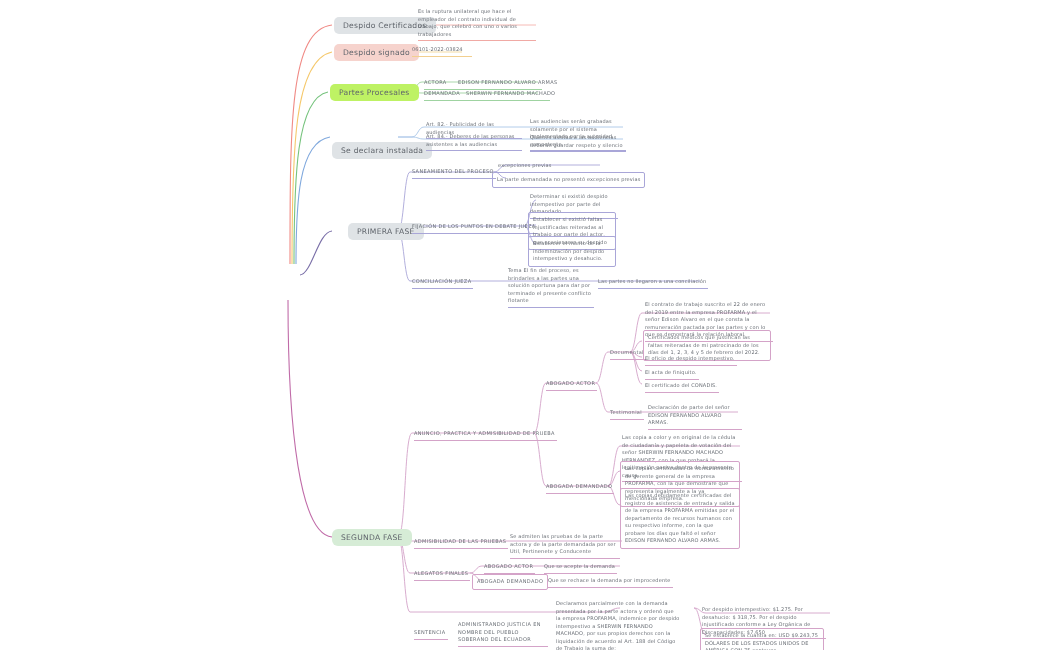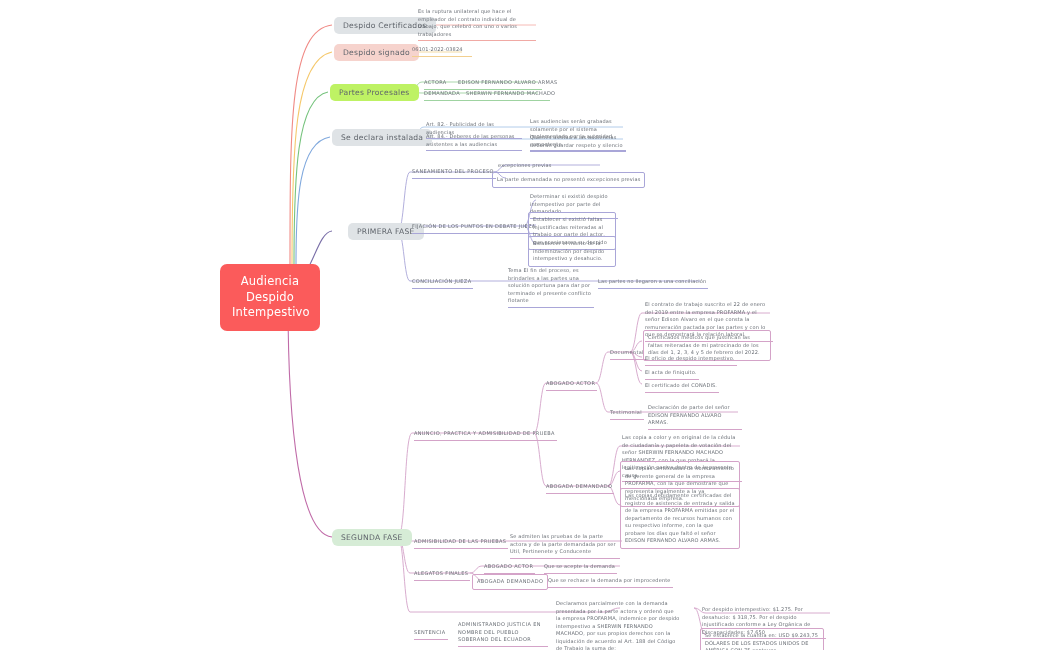--- a/index.html
+++ b/index.html
@@ -153,43 +153,40 @@
       <path d="M410,612 L456,612"></path>
       <path d="M456,612 L524,612"></path>
       <path d="M524,612 L604,612"></path>
       <path d="M604,612 C612,612 612,608 620,608"></path>
       <path d="M694,608 C700,608 700,613 706,613"></path>
       <path d="M694,608 C700,608 700,635 706,635"></path>
       <path d="M706,613 L830,613"></path>
     </g>
   </svg>
 
-  <div class="node root" style="left:220px;top:264px;">
-    <span>Audiencia Despido Intempestivo</span>
-  </div>
 
   <div class="node pill c-red" style="left:334px;top:17px;">
     <span>Despido Certificados</span>
   </div>
   <div class="node txt ul-red" style="left:418px;top:6px;width:118px;">Es la ruptura unilateral que hace el empleador del contrato individual de trabajo, que celebró con uno o varios trabajadores</div>
 
   <div class="node pill c-orange" style="left:334px;top:44px;">
     <span>Despido signado</span>
   </div>
   <div class="node txt ul-orange nowrap" style="left:412px;top:44px;width:60px;">06101-2022-03824</div>
 
   <div class="node pill c-green" style="left:330px;top:84px;">
     <span>Partes Procesales</span>
   </div>
   <div class="node txt cap ul-green nowrap" style="left:424px;top:77px;width:52px;">ACTORA</div>
   <div class="node txt cap ul-green nowrap" style="left:458px;top:77px;width:84px;">EDISON FERNANDO ALVARO ARMAS</div>
   <div class="node txt cap ul-green nowrap" style="left:424px;top:88px;width:52px;">DEMANDADA</div>
   <div class="node txt cap ul-green nowrap" style="left:466px;top:88px;width:84px;">SHERWIN FERNANDO MACHADO</div>
 
-  <div class="node pill c-blue" style="left:332px;top:129px;">
+  <div class="node pill c-blue" style="left:332px;top:142px;">
     <span>Se declara instalada</span>
   </div>
   <div class="node txt ul-blue" style="left:426px;top:119px;width:96px;">Art. 82.- Publicidad de las audiencias</div>
   <div class="node txt ul-blue" style="left:530px;top:116px;width:96px;">Las audiencias serán grabadas solamente por el sistema implementado por la autoridad competente</div>
   <div class="node txt ul-blue" style="left:426px;top:131px;width:96px;">Art. 84.- Deberes de las personas asistentes a las audiencias</div>
   <div class="node txt ul-blue" style="left:530px;top:132px;width:96px;">Quienes asistan a las audiencias deberán guardar respeto y silencio</div>
 
   <div class="node pill c-purple" style="left:332px;top:223px;margin-left:16px;">
     <span>PRIMERA FASE</span>
   </div>

